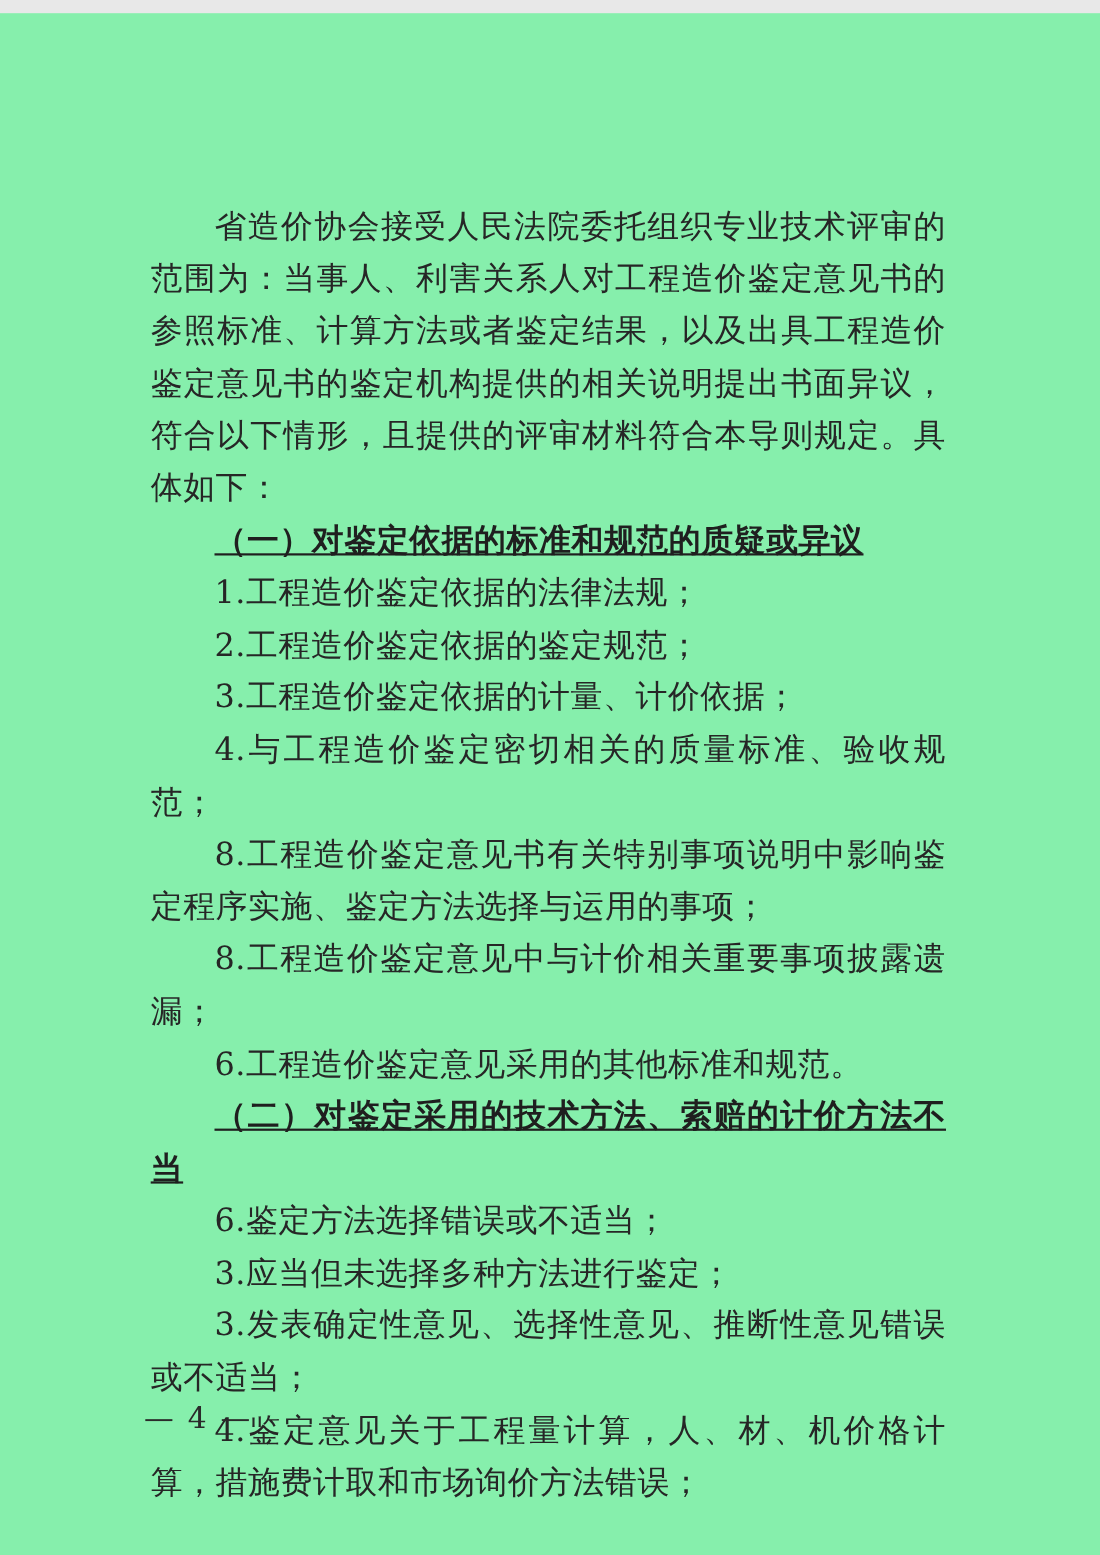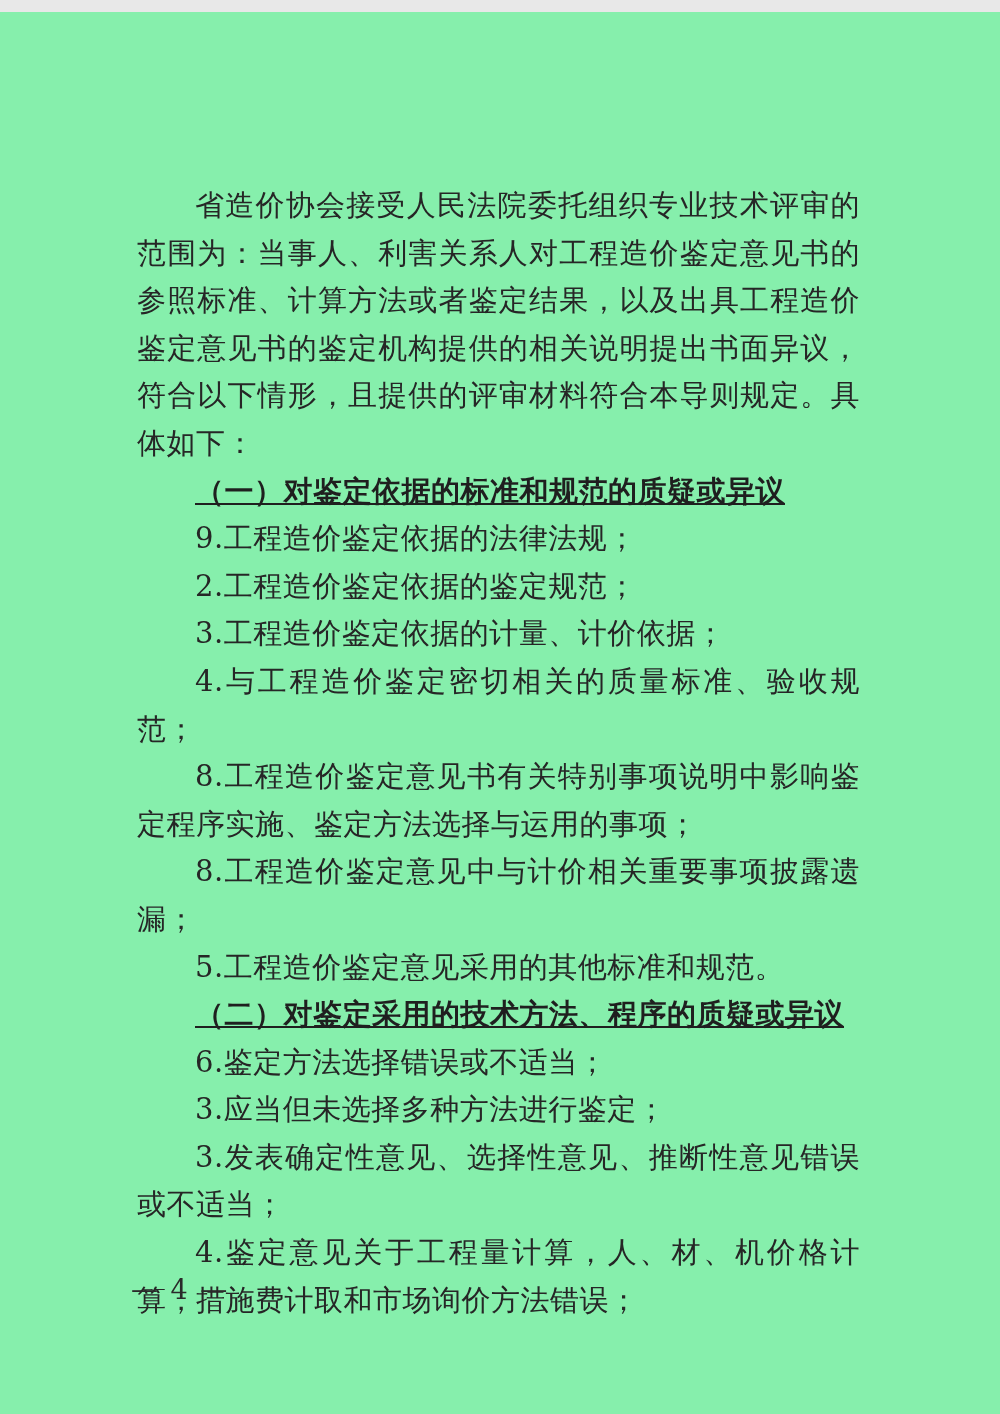--- a/index.html
+++ b/index.html
@@ -52,29 +52,29 @@
 </head>
 <body>
 
 <div class="page">
   <div class="content">
 
     <p class="para">省造价协会接受人民法院委托组织专业技术评审的范围为：当事人、利害关系人对工程造价鉴定意见书的参照标准、计算方法或者鉴定结果，以及出具工程造价鉴定意见书的鉴定机构提供的相关说明提出书面异议，符合以下情形，且提供的评审材料符合本导则规定。具体如下：</p>
 
     <p class="para heading">（一）对鉴定依据的标准和规范的质疑或异议</p>
 
-    <p class="para">9.工程造价鉴定依据的法律法规；</p>
+    <p class="para">1.工程造价鉴定依据的法律法规；</p>
     <p class="para">2.工程造价鉴定依据的鉴定规范；</p>
     <p class="para">3.工程造价鉴定依据的计量、计价依据；</p>
     <p class="para">4.与工程造价鉴定密切相关的质量标准、验收规范；</p>
     <p class="para">8.工程造价鉴定意见书有关特别事项说明中影响鉴定程序实施、鉴定方法选择与运用的事项；</p>
     <p class="para">8.工程造价鉴定意见中与计价相关重要事项披露遗漏；</p>
-    <p class="para">5.工程造价鉴定意见采用的其他标准和规范。</p>
+    <p class="para">6.工程造价鉴定意见采用的其他标准和规范。</p>
 
-    <p class="para heading">（二）对鉴定采用的技术方法、程序的质疑或异议</p>
+    <p class="para heading">（二）对鉴定采用的技术方法、索赔的计价方法不当</p>
 
     <p class="para">6.鉴定方法选择错误或不适当；</p>
     <p class="para">3.应当但未选择多种方法进行鉴定；</p>
     <p class="para">3.发表确定性意见、选择性意见、推断性意见错误或不适当；</p>
     <p class="para">4.鉴定意见关于工程量计算，人、材、机价格计算，措施费计取和市场询价方法错误；</p>
 
   </div>
 
   <div class="page-footer">— 4 —</div>
 </div>

